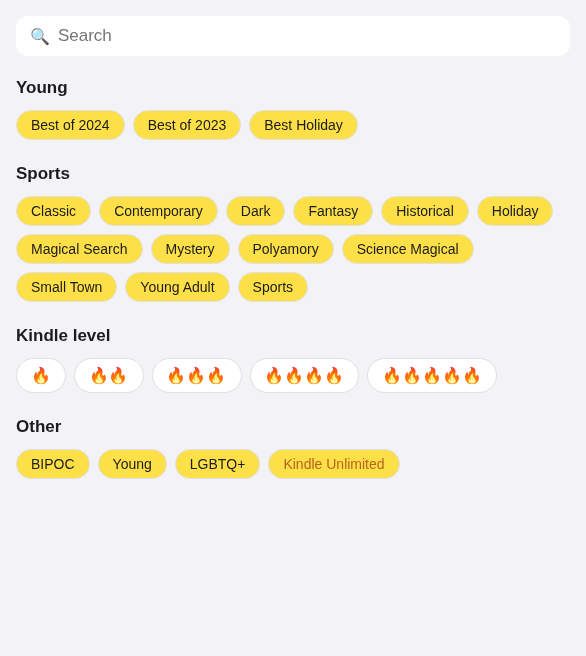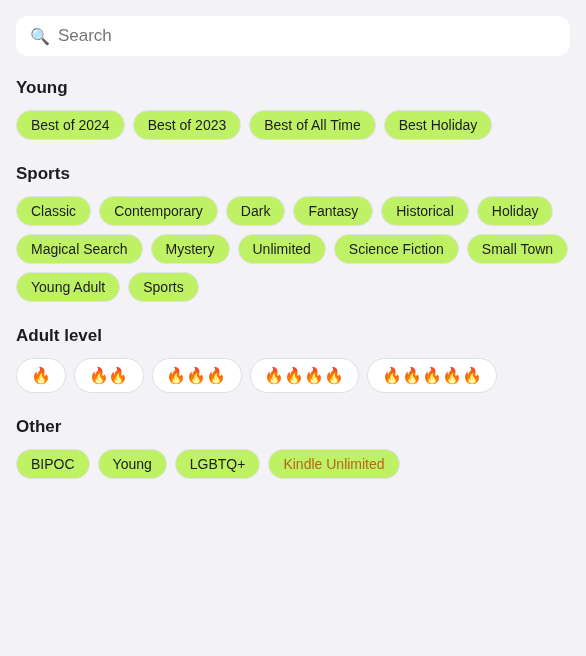--- a/index.html
+++ b/index.html
@@ -39,21 +39,21 @@
       font-weight: 600;
       color: #1c1c1e;
       margin-bottom: 12px;
     }
     .tags {
       display: flex;
       flex-wrap: wrap;
       gap: 8px;
     }
     .tag {
-      background: #bef264;
+      background: #fde047;
       border: 1px solid #e0e0e0;
       border-radius: 20px;
       padding: 6px 14px;
       font-size: 14px;
       color: #1c1c1e;
       cursor: pointer;
       white-space: nowrap;
     }
     .tag.accent {
       color: #b5651d;
@@ -76,46 +76,45 @@
 <div class="search-bar">
   <span class="search-icon">🔍</span>
   <input type="text" placeholder="Search" style="">
 </div>
 
 <div class="section">
   <div class="section-title">Young</div>
   <div class="tags" id="list-tags">
       <span class="tag">Best of 2024</span>
       <span class="tag">Best of 2023</span>
-      <span class="tag">Best of All Time</span>
       <span class="tag">Best Holiday</span>
     </div>
 </div>
 
 <div class="section">
   <div class="section-title">Sports</div>
   <div class="tags" id="genre-tags">
       <span class="tag">Classic</span>
       <span class="tag">Contemporary</span>
       <span class="tag">Dark</span>
       <span class="tag">Fantasy</span>
       <span class="tag">Historical</span>
       <span class="tag">Holiday</span>
       <span class="tag">Magical Search</span>
       <span class="tag">Mystery</span>
-      <span class="tag">Unlimited</span>
-      <span class="tag">Science Fiction</span>
+      <span class="tag">Polyamory</span>
+      <span class="tag">Science Magical</span>
       <span class="tag">Small Town</span>
       <span class="tag">Young Adult</span>
       <span class="tag">Sports</span>
     </div>
 </div>
 
 <div class="section">
-  <div class="section-title">Adult level</div>
+  <div class="section-title">Kindle level</div>
   <div class="tags" id="spice-tags">
       <span class="spice-tag">🔥</span>
       <span class="spice-tag">🔥🔥</span>
       <span class="spice-tag">🔥🔥🔥</span>
       <span class="spice-tag">🔥🔥🔥🔥</span>
       <span class="spice-tag">🔥🔥🔥🔥🔥</span>
     </div>
 </div>
 
 <div class="section">

